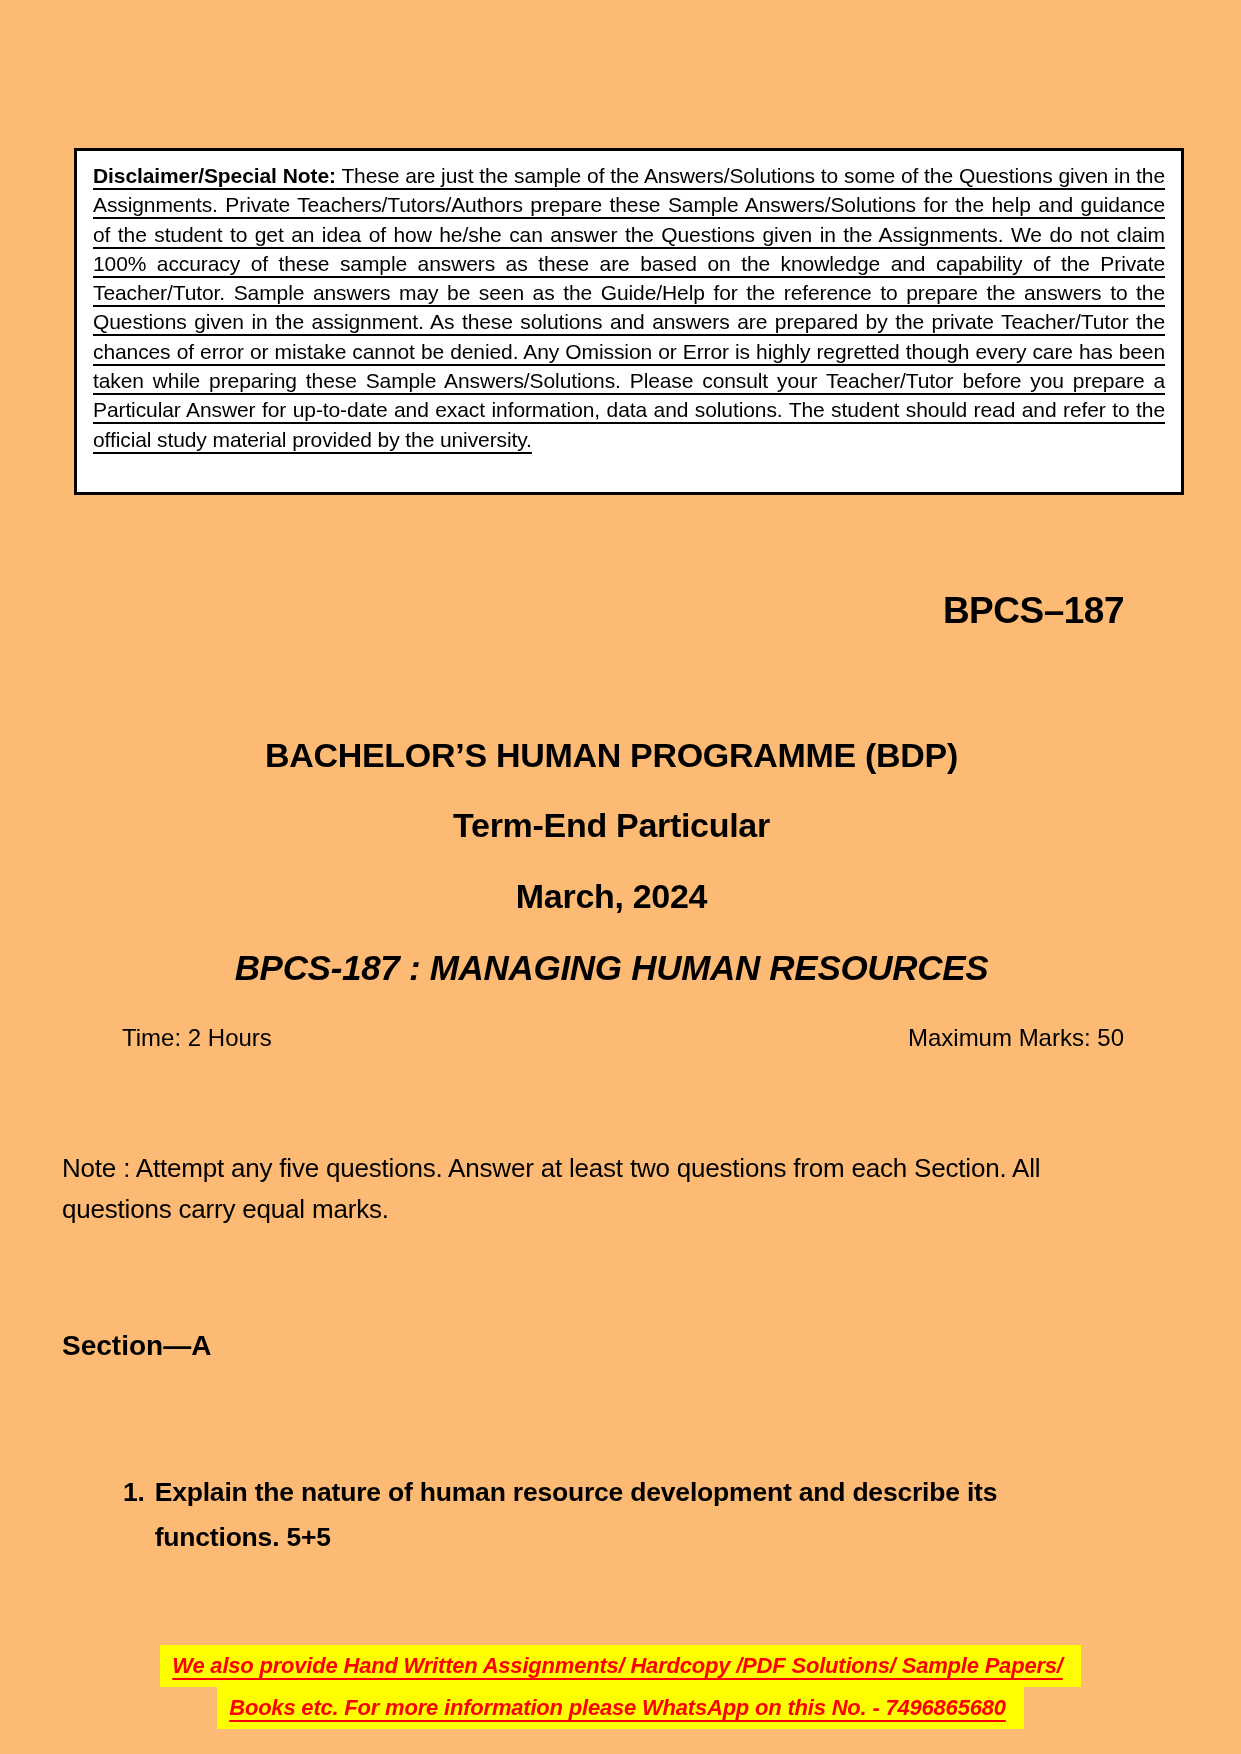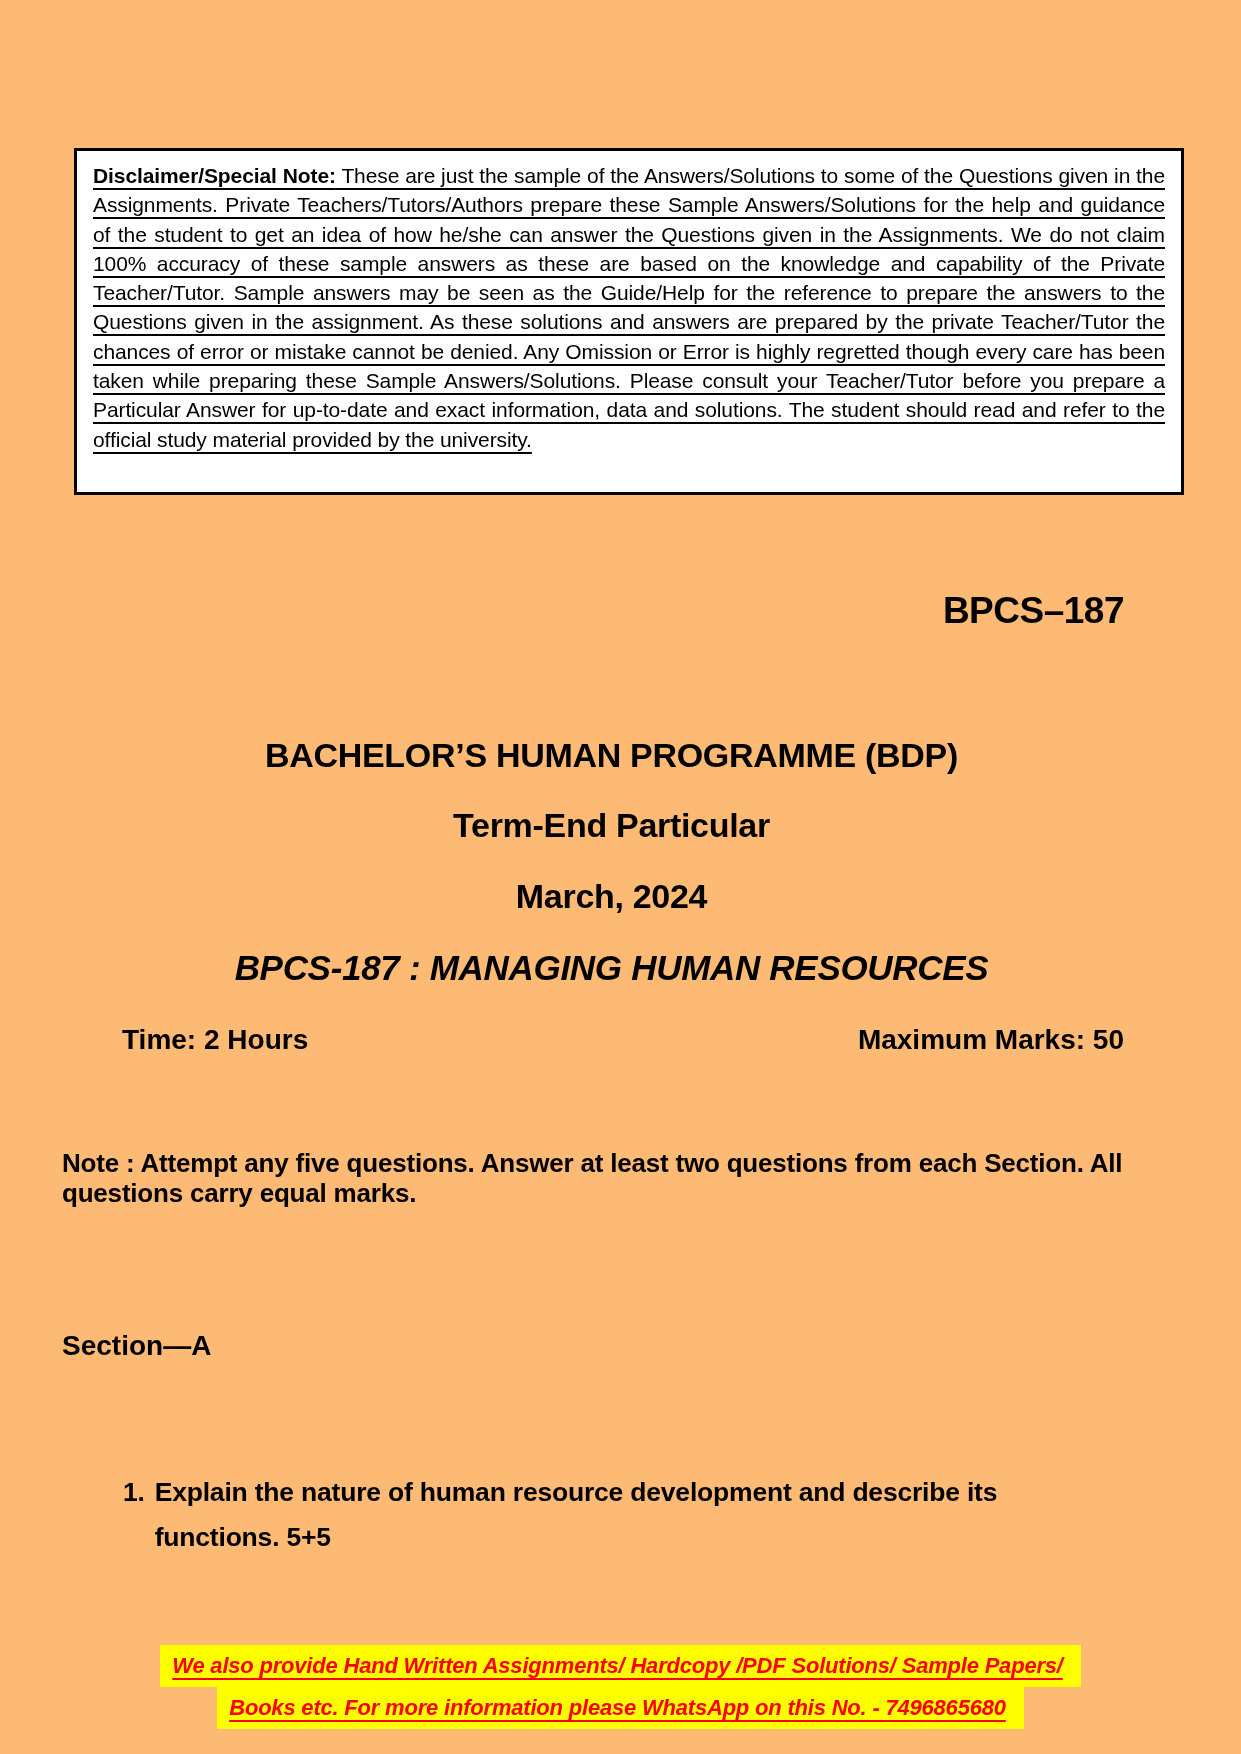--- a/index.html
+++ b/index.html
@@ -63,34 +63,34 @@
   .h-coursetitle { top: 948px; font-size: 35px; font-style: italic; }
 
   
   .meta-row {
     position: absolute;
     top: 1024px;
     left: 122px;
     right: 117px;
     display: flex;
     justify-content: space-between;
-    font-size: 28px;
-    font-weight: bold;
+    font-size: 24px;
+    font-weight: normal;
   }
 
   
   .note {
     position: absolute;
     top: 1148px;
     left: 62px;
     width: 1085px;
     margin: 0;
     font-size: 26px;
-    font-weight: bold;
-    line-height: 30px;
+    font-weight: normal;
+    line-height: 41px;
     letter-spacing: -0.2px;
   }
 
   
   .section-heading {
     position: absolute;
     top: 1330px;
     left: 62px;
     right: 80px;
     font-size: 28px;

